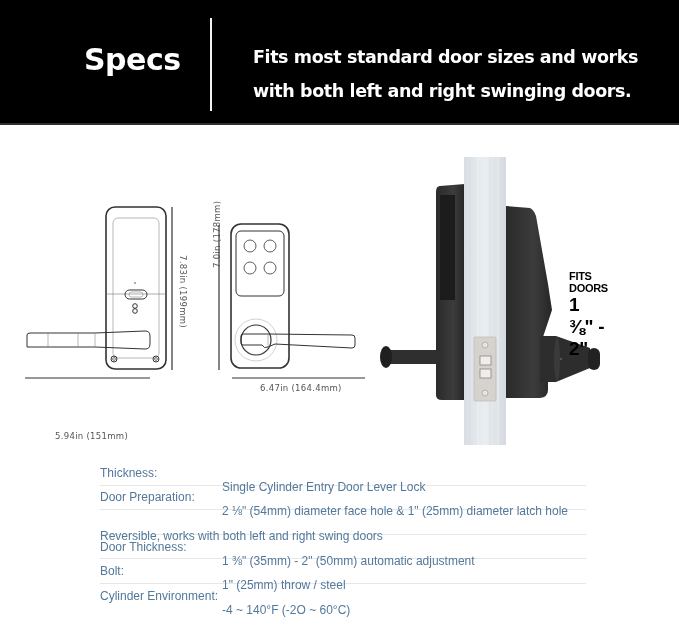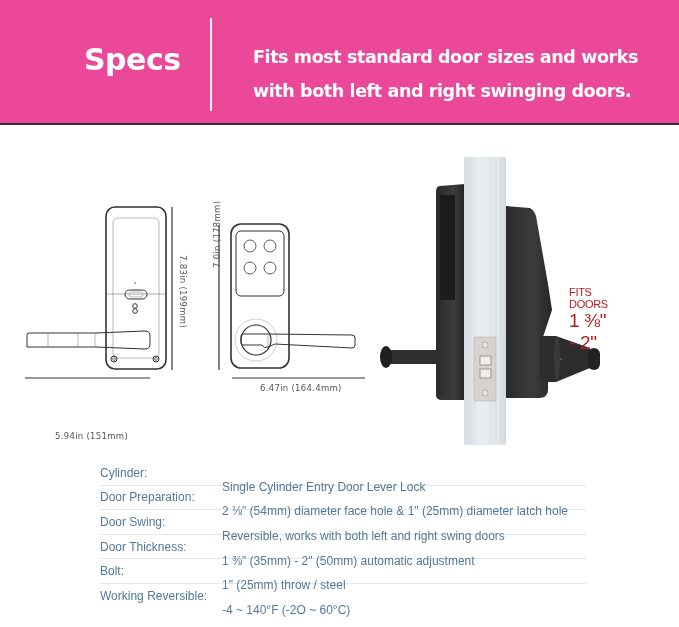--- a/index.html
+++ b/index.html
@@ -1,21 +1,21 @@
 <!DOCTYPE html>
 <html><head>
 <meta charset="utf-8">
 <style>
   * { box-sizing: border-box; margin: 0; padding: 0; }
   html, body { width: 679px; height: 627px; background: #ffffff; overflow: hidden; }
   body { position: relative; font-family: "Liberation Sans", sans-serif; }
 
   .banner {
     position: absolute; left: 0; top: 0; width: 679px; height: 125px;
-    background: #ec4899;
+    background: #000000;
     border-bottom: 2px solid #2f2f2f;
   }
   .banner-title {
     position: absolute; left: 84px; top: 42px;
     color: #ffffff; font-size: 30px; font-weight: bold;
     font-family: "DejaVu Sans", sans-serif; letter-spacing: -0.5px;
   }
   .banner-divider {
     position: absolute; left: 210px; top: 18px; width: 2px; height: 93px;
     background: #f2f2f2;
@@ -27,22 +27,23 @@
   }
 
   .drawing { position: absolute; }
   .dim-label {
     position: absolute; font-size: 8.5px; color: #555; letter-spacing: 0.3px;
     font-family: "DejaVu Sans", sans-serif; white-space: nowrap;
   }
   .dim-label.vert { transform: rotate(90deg); transform-origin: left top; }
 
   .fits {
-    position: absolute; left: 569px; top: 286px; color: #b91c1c;
+    position: absolute; left: 569px; top: 270px; color: #000000;
     font-family: "Liberation Sans", sans-serif;
+    font-weight: bold;
   }
   .fits-label { font-size: 11px; letter-spacing: -0.3px; }
   .fits-range { font-size: 19px; margin-top: 0px; letter-spacing: -0.3px; }
 
   .spec-table {
     position: absolute; left: 100px; top: 461px; width: 486px;
   }
   .spec-row {
     display: flex; height: 24.6px; align-items: center;
     border-bottom: 1px solid #e7e7e7;
@@ -151,36 +152,35 @@
     <rect x="480" y="369" width="11" height="9" fill="#efeeec" stroke="#8a8680" stroke-width="0.8"></rect>
   </svg>
   <div class="fits">
     <div class="fits-label">FITS DOORS</div>
     <div class="fits-range">1 ⅜" - 2"</div>
   </div>
 </div>
 
 <div class="spec-table">
   <div class="spec-row">
-    <div class="spec-key">Cylinder:</div>
+    <div class="spec-key">Thickness:</div>
     <div class="spec-val">Single Cylinder Entry Door Lever Lock</div>
   </div>
   <div class="spec-row">
     <div class="spec-key">Door Preparation:</div>
     <div class="spec-val">2 ⅛" (54mm) diameter face hole &amp; 1" (25mm) diameter latch hole</div>
   </div>
   <div class="spec-row">
-    <div class="spec-key">Door Swing:</div>
     <div class="spec-val">Reversible, works with both left and right swing doors</div>
   </div>
   <div class="spec-row">
     <div class="spec-key">Door Thickness:</div>
     <div class="spec-val">1 ⅜" (35mm) - 2" (50mm) automatic adjustment</div>
   </div>
   <div class="spec-row">
     <div class="spec-key">Bolt:</div>
     <div class="spec-val">1" (25mm) throw / steel</div>
   </div>
   <div class="spec-row">
-    <div class="spec-key">Working Reversible:</div>
+    <div class="spec-key">Cylinder Environment:</div>
     <div class="spec-val">-4 ~ 140°F (-2O ~ 60°C)</div>
   </div>
 </div>
 
 </body></html>

